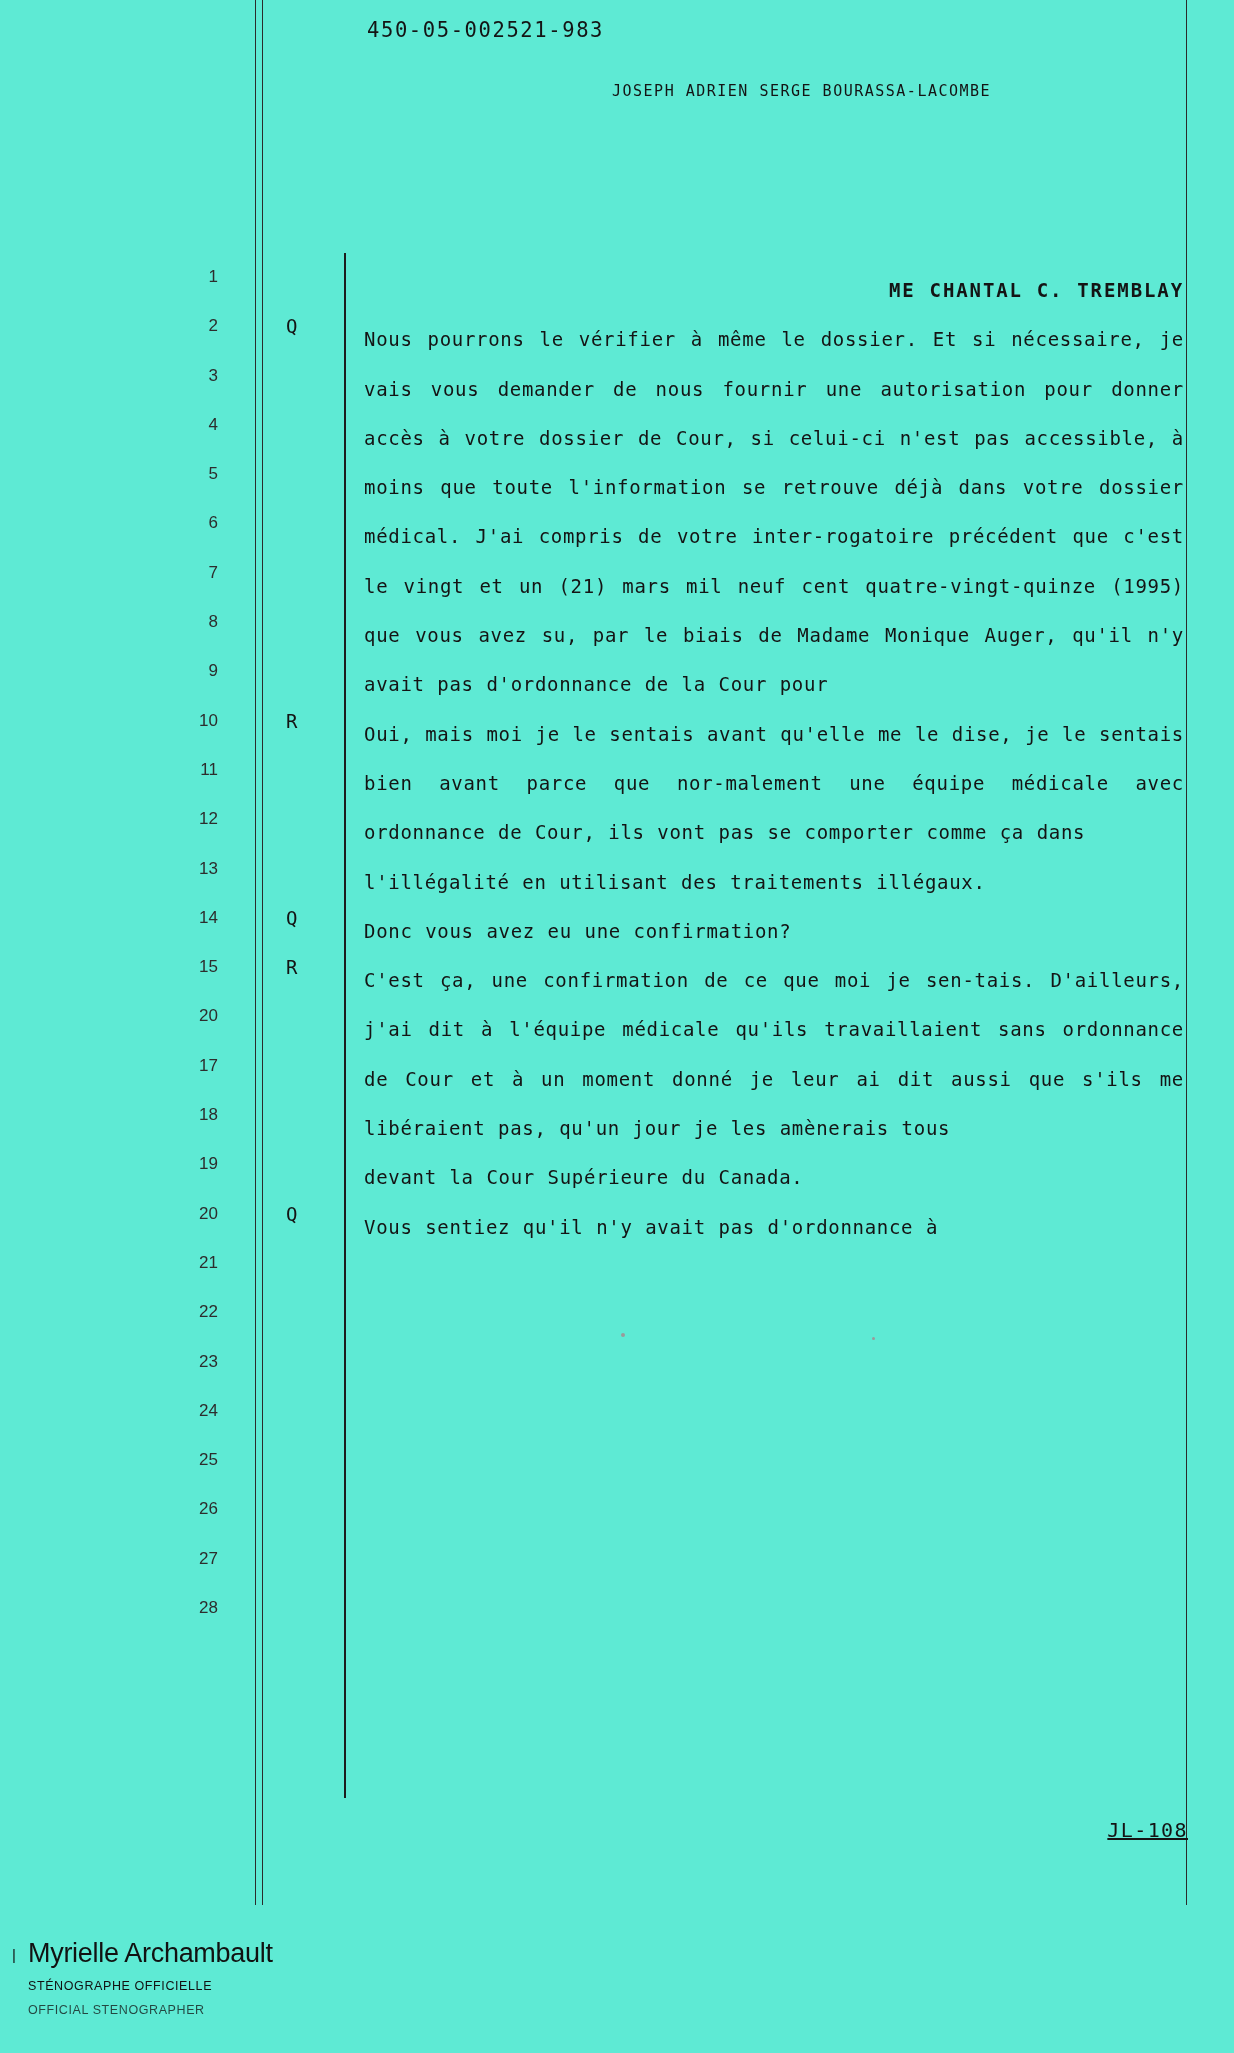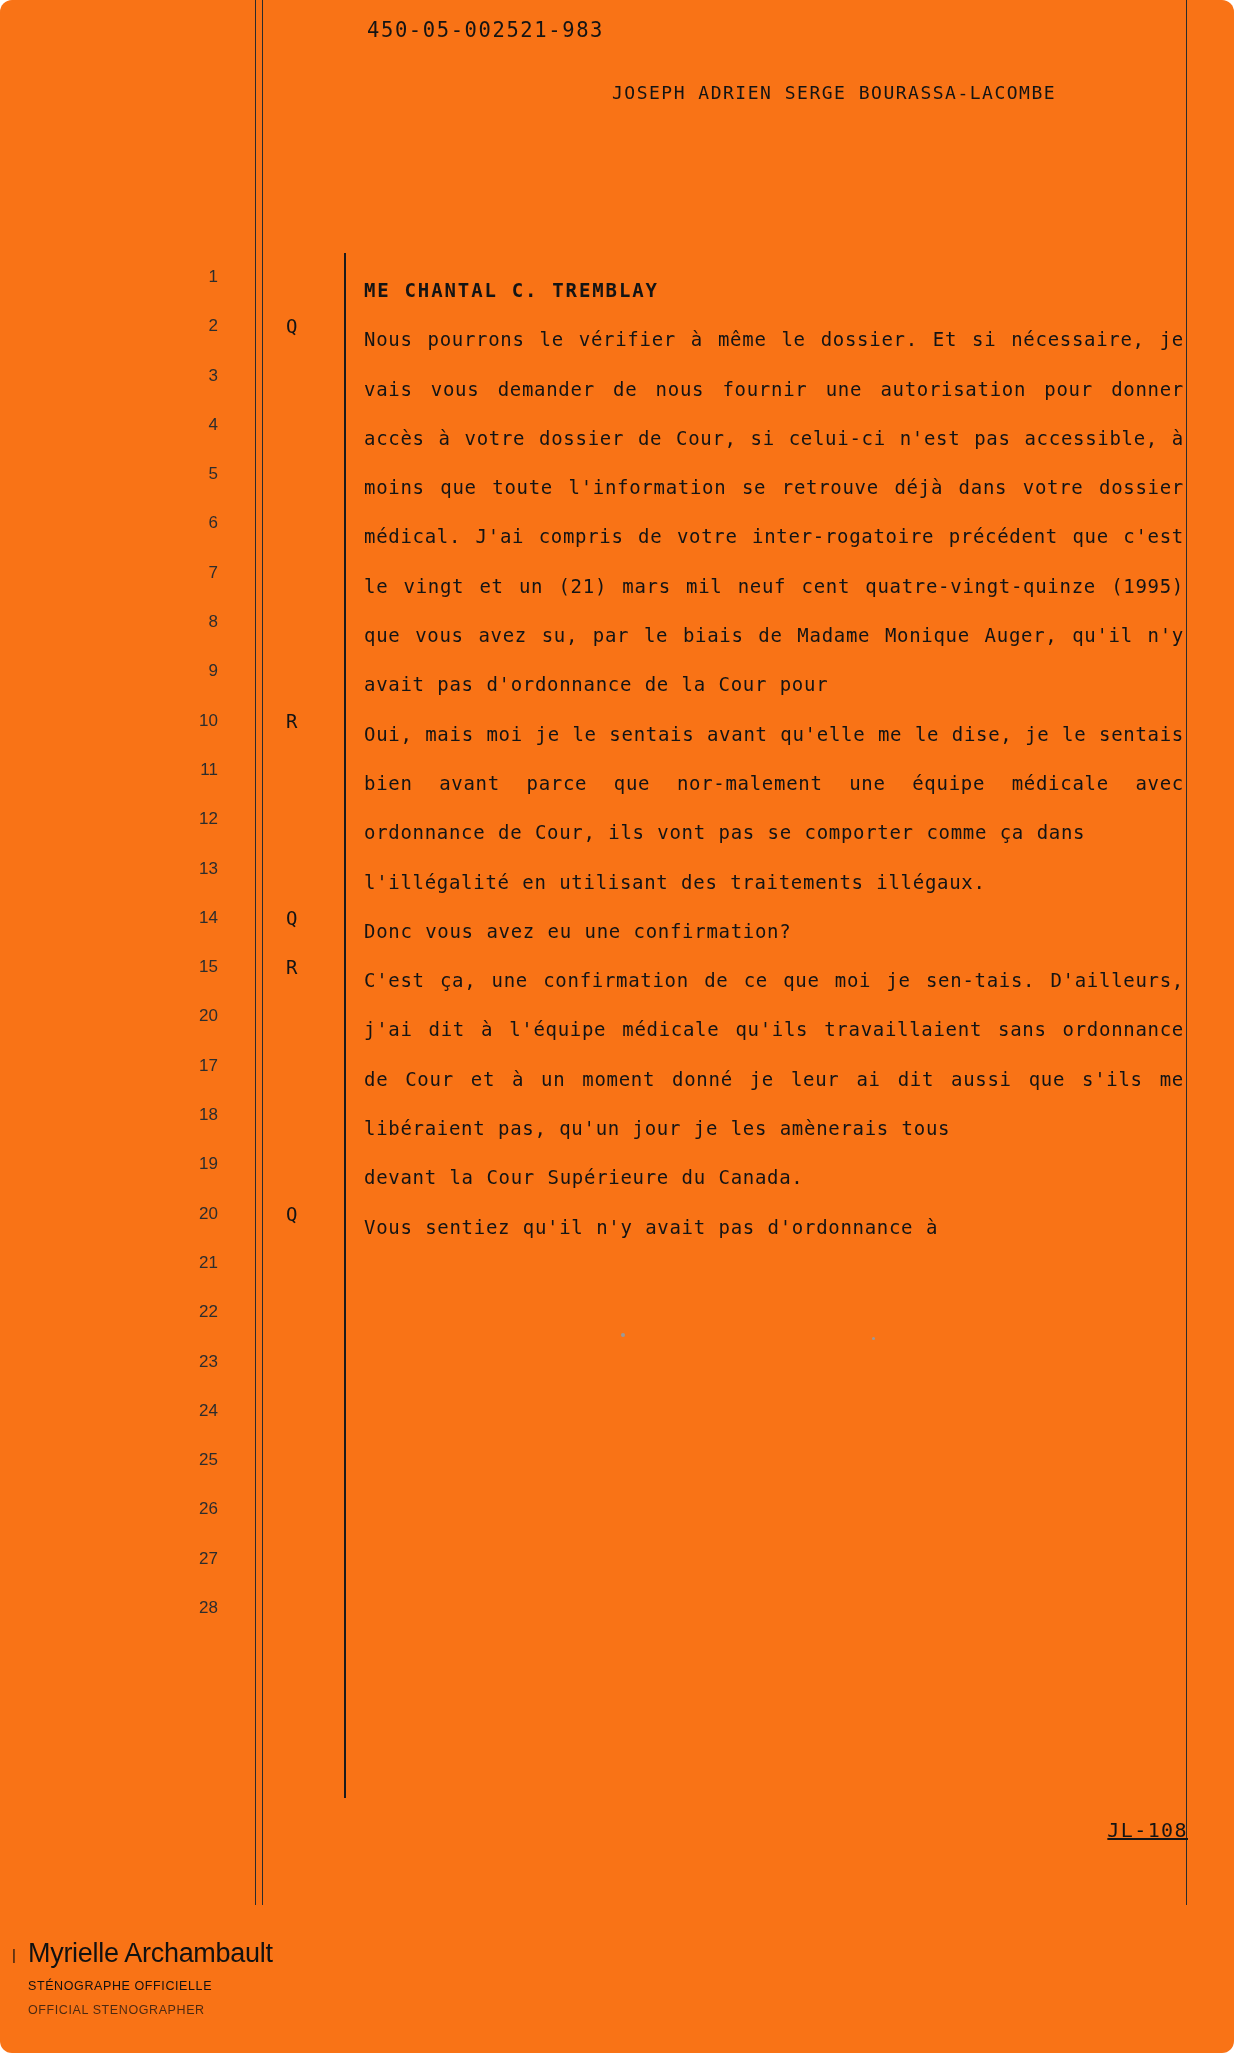--- a/index.html
+++ b/index.html
@@ -4,25 +4,24 @@
 <style>
   html, body {
     margin: 0;
     padding: 0;
     background: #ffffff;
   }
   .page {
     position: relative;
     width: 1234px;
     height: 2053px;
-    background: #f97316;
+    background: #5eead4;
     overflow: hidden;
     font-family: "DejaVu Sans Mono", "Liberation Mono", monospace;
     color: #141414;
-    border-radius: 12px;
   }
 
   
   .rule {
     position: absolute;
     top: 0;
     width: 1px;
     background: #2b2b2b;
   }
   .rule-a { left: 255px; height: 1905px; }
@@ -36,21 +35,21 @@
     left: 367px;
     top: 18px;
     font-size: 20.5px;
     letter-spacing: 1.6px;
     white-space: nowrap;
   }
   .witness-name {
     position: absolute;
     left: 612px;
     top: 82px;
-    font-size: 18px;
+    font-size: 15px;
     letter-spacing: 1.5px;
     white-space: nowrap;
   }
 
   
   .line-numbers {
     position: absolute;
     left: 182px;
     top: 268px;
     width: 36px;
@@ -87,21 +86,21 @@
     letter-spacing: 0.7px;
     line-height: 49.3px;
     text-align: justify;
     text-justify: inter-word;
     white-space: pre-wrap;
     word-spacing: 0.5px;
   }
   .para.head {
     font-weight: bold;
     letter-spacing: 1.9px;
-    text-align: left;
+    text-align: right;
   }
   .para.nojust { text-align: left; }
 
   
   .exhibit-tag {
     position: absolute;
     right: 46px;
     top: 1818px;
     font-size: 20px;
     letter-spacing: 1.4px;

